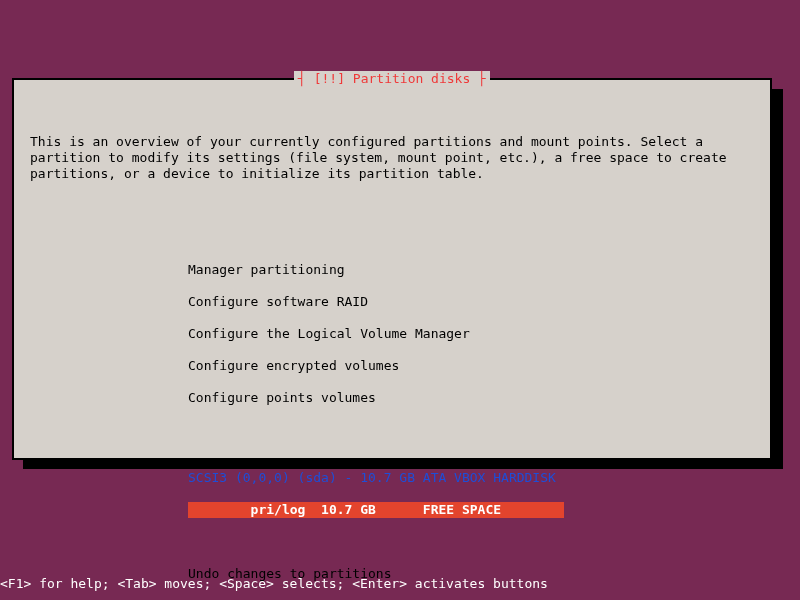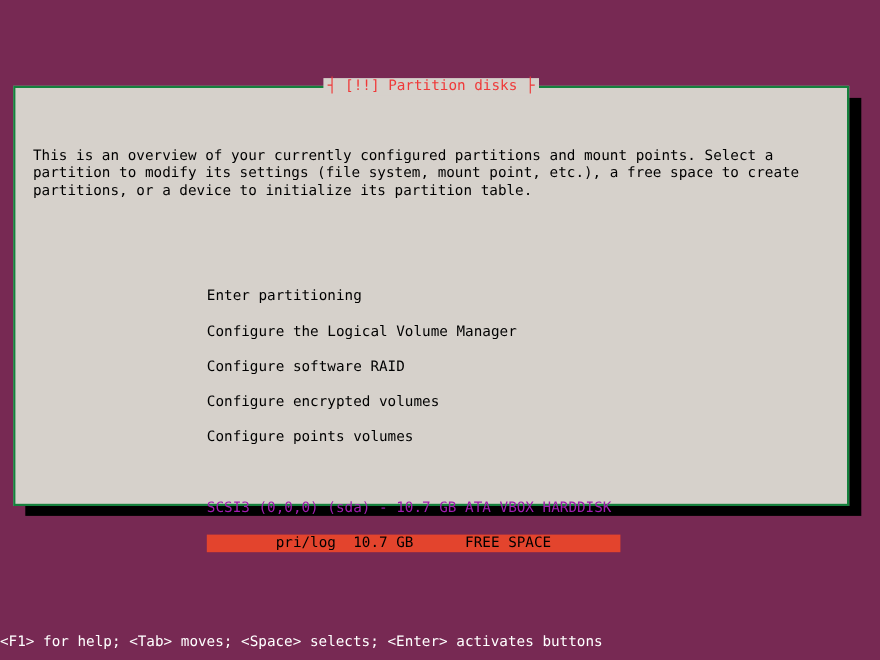--- a/index.html
+++ b/index.html
@@ -21,21 +21,21 @@
     height: 380px;
     background: #000;
   }
   .dialog {
     position: absolute;
     top: 78px;
     left: 12px;
     width: 760px;
     height: 382px;
     background: #d6d1cb;
-    border: 2px solid #15803d;
+    border: 2px solid #000000;
   }
   .title-wrap {
     position: absolute;
     top: -9px;
     left: 0;
     width: 100%;
     text-align: center;
   }
   .title-inner {
     display: inline-block;
@@ -48,25 +48,26 @@
     position: absolute;
     top: 22px;
     left: 16px;
     right: 16px;
     color: #000;
     white-space: pre-wrap;
   }
   .intro { white-space: pre-wrap; margin-bottom: 16px; }
   .menu { margin-left: 158px; white-space: pre; }
   .menu-item { display:block; }
-  .disk-head { color:#a21caf; }
+  .disk-head { color:#1d4ed8;margin-top:16px; }
   .selected {
     display:inline-block;
     background: #e3442d;
-    color:#000000;
+    color:#ffffff;
+    font-weight:bold;
   }
   .help {
     position:absolute;
     bottom:8px;
     left:0;
     width:100%;
     color:#fff;
     white-space:pre;
     margin-top:29px;
   }
@@ -78,28 +79,29 @@
 
 <div class="dialog">
   <div class="title-wrap">
     <span class="title-inner"><span>┤ </span><span>[!!] Partition disks</span><span> ├</span></span>
   </div>
 
   <div class="content">
     <div class="intro">This is an overview of your currently configured partitions and mount points. Select a partition to modify its settings (file system, mount point, etc.), a free space to create partitions, or a device to initialize its partition table.</div>
 
     <div class="menu">
-<span class="menu-item">Enter partitioning</span>
+<span class="menu-item">Manager partitioning</span>
+<span class="menu-item">Configure software RAID</span>
 <span class="menu-item">Configure the Logical Volume Manager</span>
-<span class="menu-item">Configure software RAID</span>
 <span class="menu-item">Configure encrypted volumes</span>
 <span class="menu-item">Configure points volumes</span>
 <span class="menu-item"> </span>
 <span class="menu-item disk-head">SCSI3 (0,0,0) (sda) - 10.7 GB ATA VBOX HARDDISK</span>
 <span class="menu-item"><span class="selected">        pri/log  10.7 GB      FREE SPACE        </span></span>
 <span class="menu-item"> </span>
+<span class="menu-item">Undo changes to partitions</span>
     </div>
 
     
   </div>
 </div>
 
 <div class="help">&lt;F1&gt; for help; &lt;Tab&gt; moves; &lt;Space&gt; selects; &lt;Enter&gt; activates buttons</div>
 
 </body></html>

